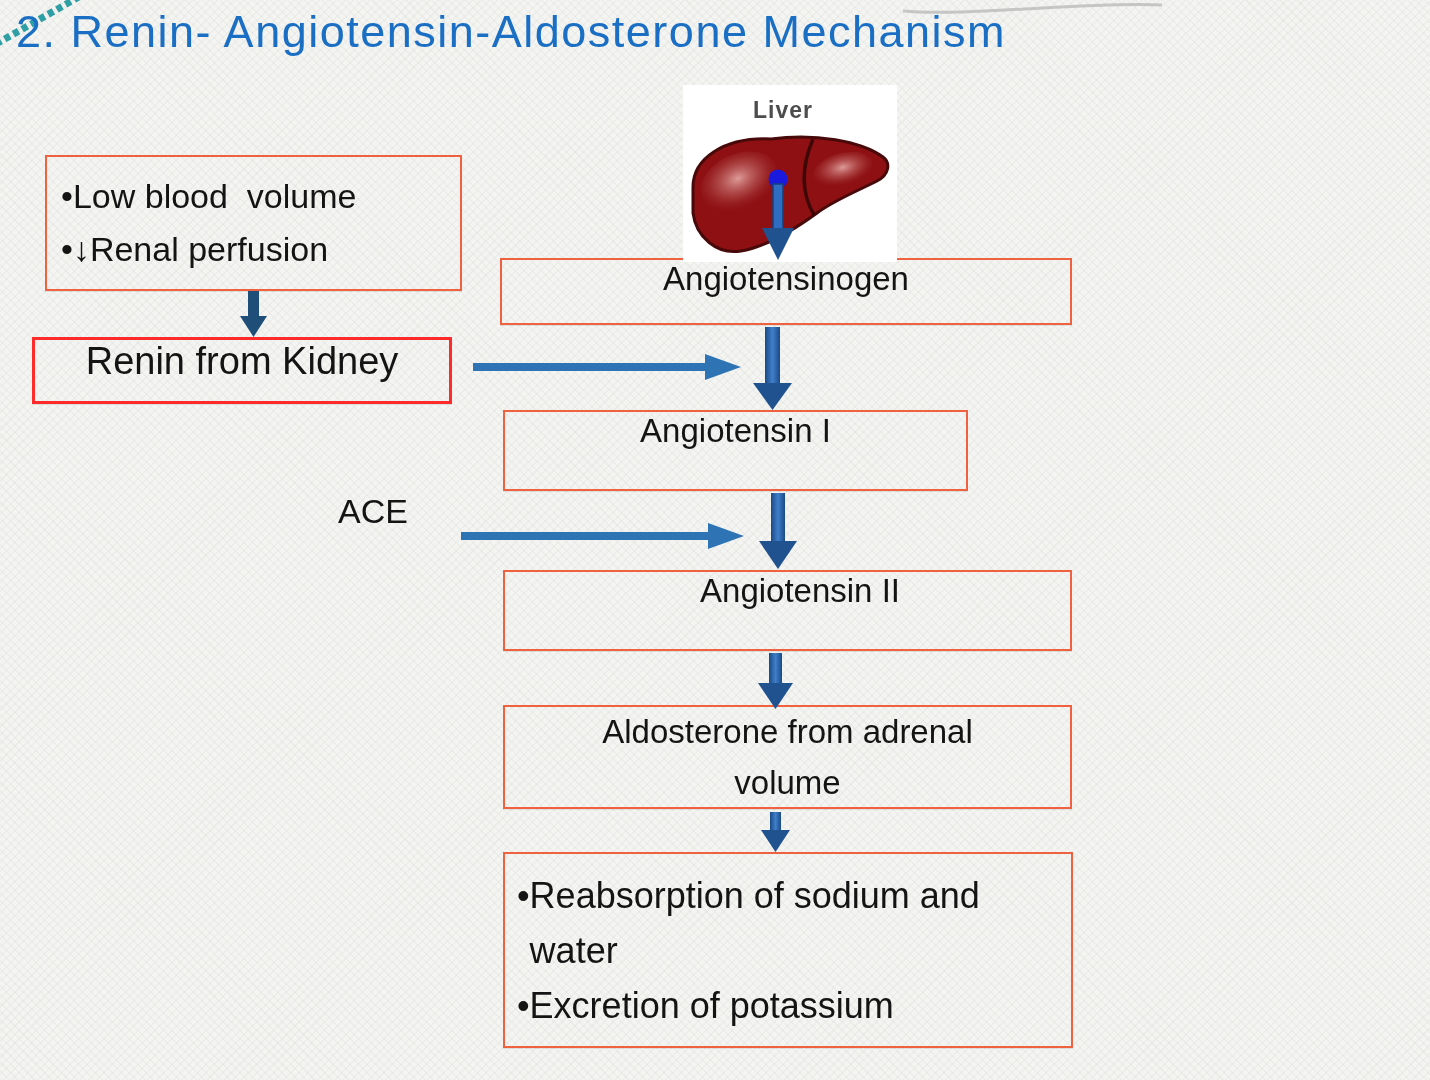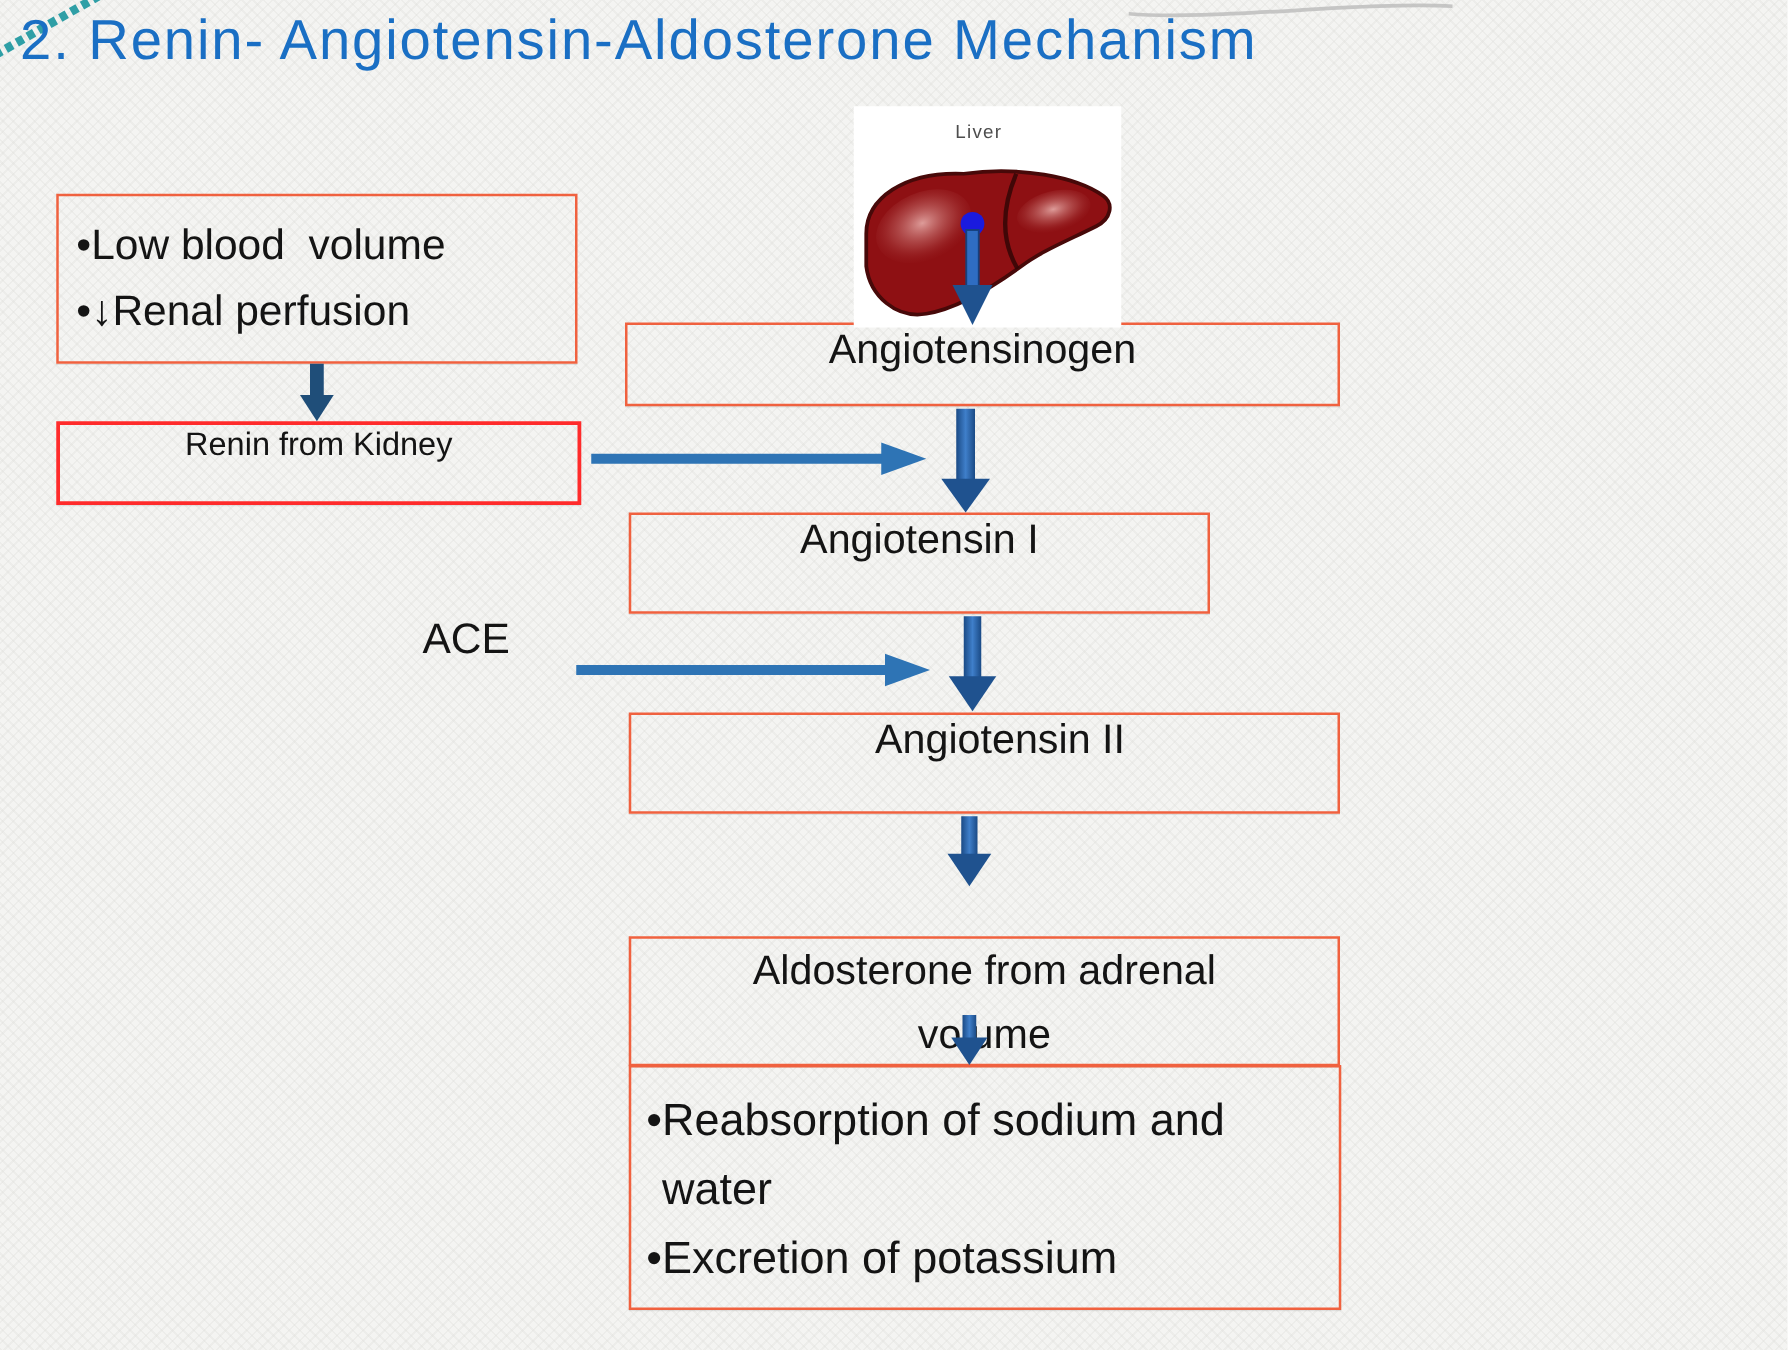--- a/index.html
+++ b/index.html
@@ -27,49 +27,49 @@
     display:flex;justify-content:center;
     box-sizing:border-box;
     font-size:33px;
   }
   .box-stimulus{
     left:45px;top:155px;width:417px;height:136px;
     flex-direction:column;align-items:flex-start;justify-content:center;
     padding-left:14px;font-size:34px;line-height:53px;
   }
   .box-renin{
-    left:45px;top:337px;width:420px;height:67px;
+    left:32px;top:337px;width:420px;height:67px;
     border:3px solid var(--renin_border_red,#ff2727);
-    font-size:26px;
+    font-size:38px;
   }
   .box-angiotensinogen{left:500px;top:258px;width:572px;height:67px;}
   .box-angiotensin-i{left:503px;top:410px;width:465px;height:81px;}
   .box-angiotensin-ii{left:503px;top:570px;width:569px;height:81px;padding-left:25px;}
   .box-aldosterone{
     left:503px;top:705px;width:569px;height:104px;
-    flex-direction:column;line-height:51px;text-align:center;margin-top:44px;
+    flex-direction:column;line-height:51px;text-align:center;
   }
   .box-effects{
     left:503px;top:852px;width:570px;height:196px;
     flex-direction:column;align-items:flex-start;justify-content:center;
     padding:6px 14px 6px 12px;font-size:36px;line-height:55px;
   }
   .bullet-line{display:flex;align-items:flex-start;white-space:pre-wrap;}
   .bullet-glyph{flex:0 0 auto;}
   .ace-label{
     position:absolute;left:338px;top:492px;
     font-size:34px;color:var(--text_black,#141414);
   }
   .liver-figure{
     position:absolute;left:683px;top:85px;width:214px;height:177px;
     background:#ffffff;z-index:3;
   }
   .liver-label{
     position:absolute;top:12px;left:0;right:14px;text-align:center;
-    font-size:15px;letter-spacing:1px;color:#4d4d4d;
+    font-size:23px;letter-spacing:1px;color:#4d4d4d;font-weight:bold;
   }
   .liver-svg{position:absolute;left:0;top:40px;}
   .arrows-svg{position:absolute;left:0;top:0;z-index:5;pointer-events:none;}
   .h-arrow{fill:var(--arrow_mid_blue,#2e74b5);}
   .v-head{fill:var(--arrow_head_blue,#1f528f);}
   .v-stem{fill:url(#vgrad);}
   .a1{fill:var(--arrow_dark_blue,#1f4e79);}
 </style>
 </head>
 <body>

